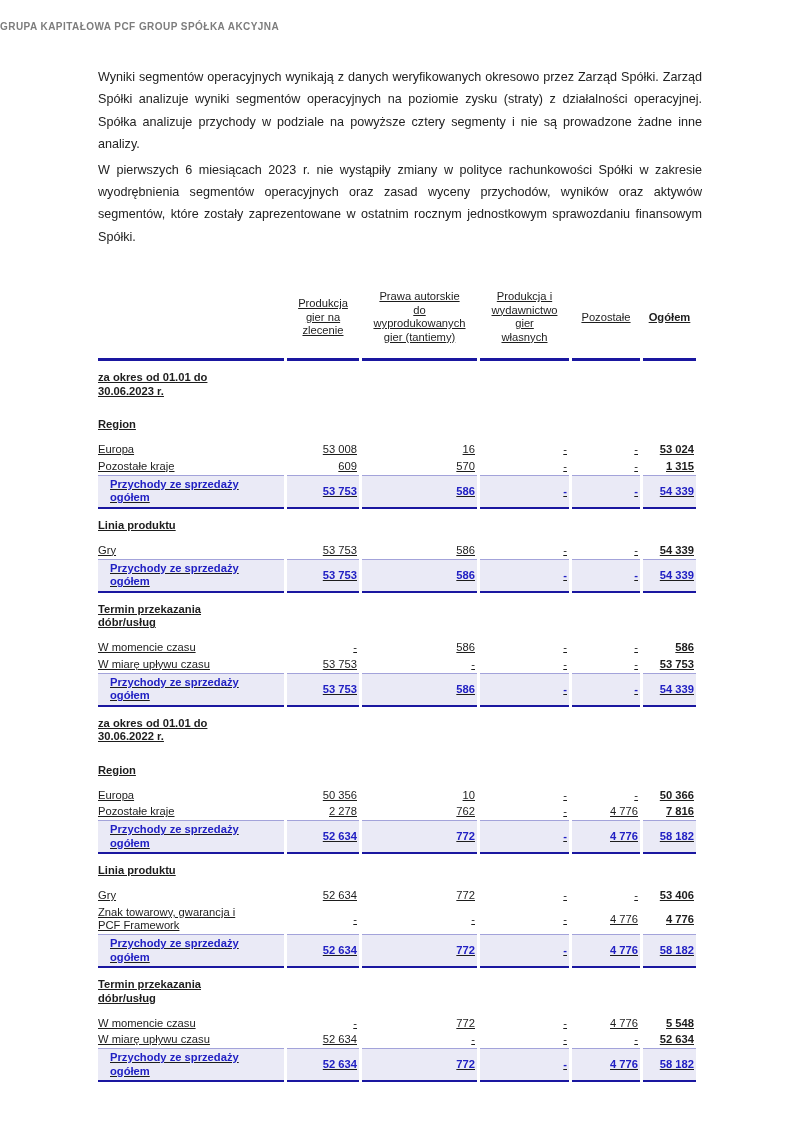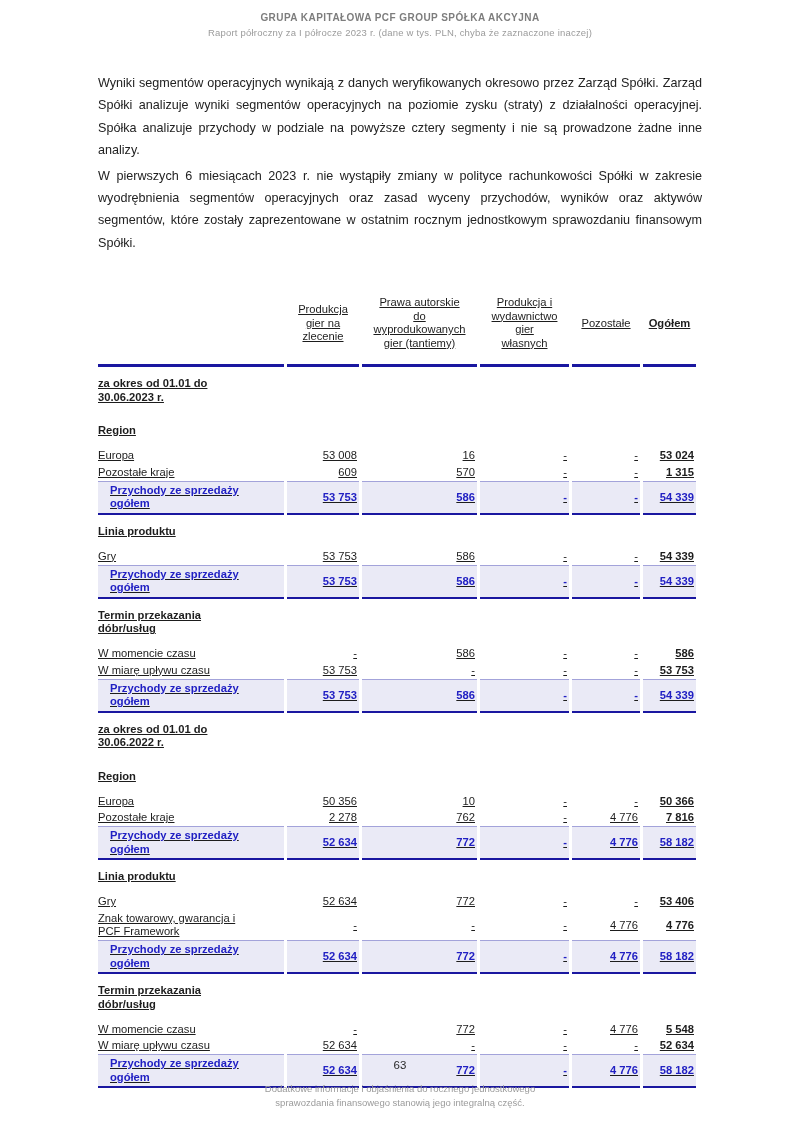--- a/index.html
+++ b/index.html
@@ -1,21 +1,21 @@
 <!DOCTYPE html>
 <html><head>
 <meta charset="utf-8">
 <style>
   html,body { margin:0; padding:0; background:#fff; }
   .page {
     position:relative; width:800px; height:1131px; background:#ffffff;
     font-family:"Liberation Sans", sans-serif; overflow:hidden;
   }
   
-  .page-header { text-align:center; padding-top:12px; }
+  .page-header { text-align:left; padding-top:21px; }
   .ph-line1 { font-size:10px; font-weight:bold; color:#7d7d7d; letter-spacing:.45px; }
   .ph-line2 { font-size:9.5px; color:#9b9b9b; margin-top:4px; letter-spacing:.2px; }
 
   
   .content { margin:34px 91px 0 98px; width:604px; }
   .content p {
     margin:0 0 3px 0; font-size:12.6px; line-height:22.4px;
     color:#222222; text-align:justify;
   }
 
@@ -51,21 +51,20 @@
     width:310px; margin:0 auto;
   }
 </style>
 </head>
 <body>
 
 <div class="page">
 
   <div class="page-header">
     <div class="ph-line1">GRUPA KAPITAŁOWA PCF GROUP SPÓŁKA AKCYJNA</div>
-    <div class="ph-line2">Raport półroczny za I półrocze 2023 r. (dane w tys. PLN, chyba że zaznaczone inaczej)</div>
   </div>
 
   <div class="content">
     <p>Wyniki segmentów operacyjnych wynikają z danych weryfikowanych okresowo przez Zarząd Spółki. Zarząd Spółki analizuje wyniki segmentów operacyjnych na poziomie zysku (straty) z działalności operacyjnej. Spółka analizuje przychody w podziale na powyższe cztery segmenty i nie są prowadzone żadne inne analizy.</p>
     <p>W pierwszych 6 miesiącach 2023 r. nie wystąpiły zmiany w polityce rachunkowości Spółki w zakresie wyodrębnienia segmentów operacyjnych oraz zasad wyceny przychodów, wyników oraz aktywów segmentów, które zostały zaprezentowane w ostatnim rocznym jednostkowym sprawozdaniu finansowym Spółki.</p>
 
     <table class="seg">
       <colgroup>
         <col style="width:186px">
           <col style="width:72px">
@@ -300,18 +299,14 @@
             <td class="num">52 634</td>
             <td class="num">772</td>
             <td class="num">-</td>
             <td class="num">4 776</td>
             <td class="num col-total">58 182</td>
           </tr>
         </tbody>
     </table>
   </div>
 
-  <div class="page-footer">
-    <div class="page-num">63</div>
-    <div class="footer-note">Dodatkowe informacje i objaśnienia do rocznego jednostkowego sprawozdania finansowego stanowią jego integralną część.</div>
-  </div>
 
 </div>
 
 </body></html>

